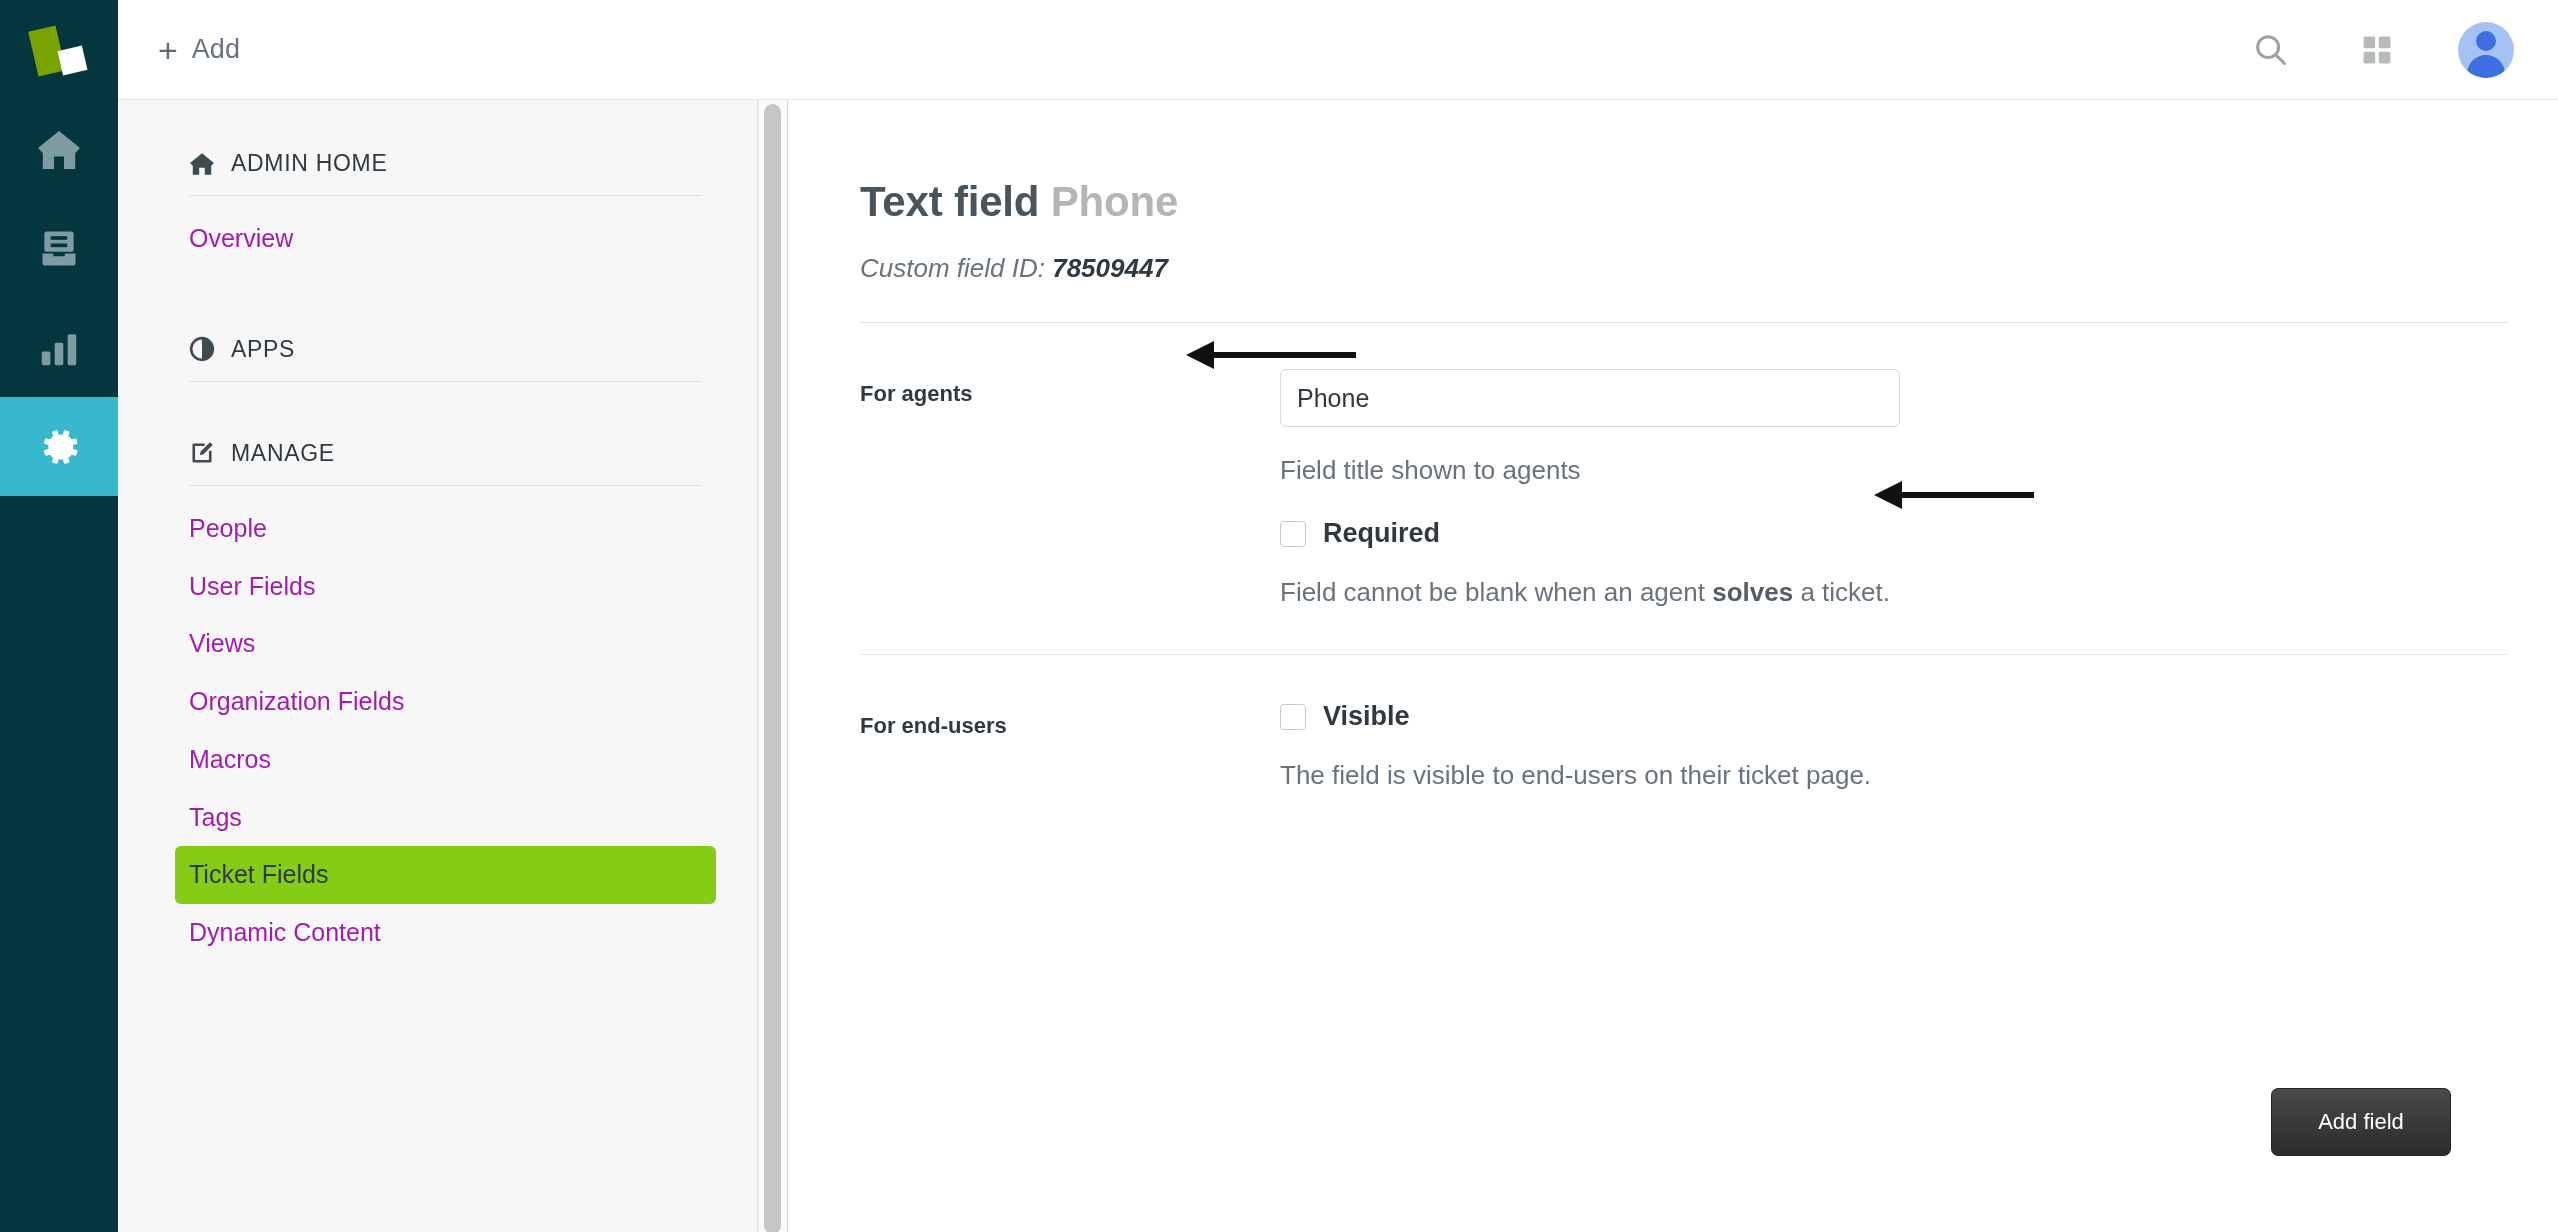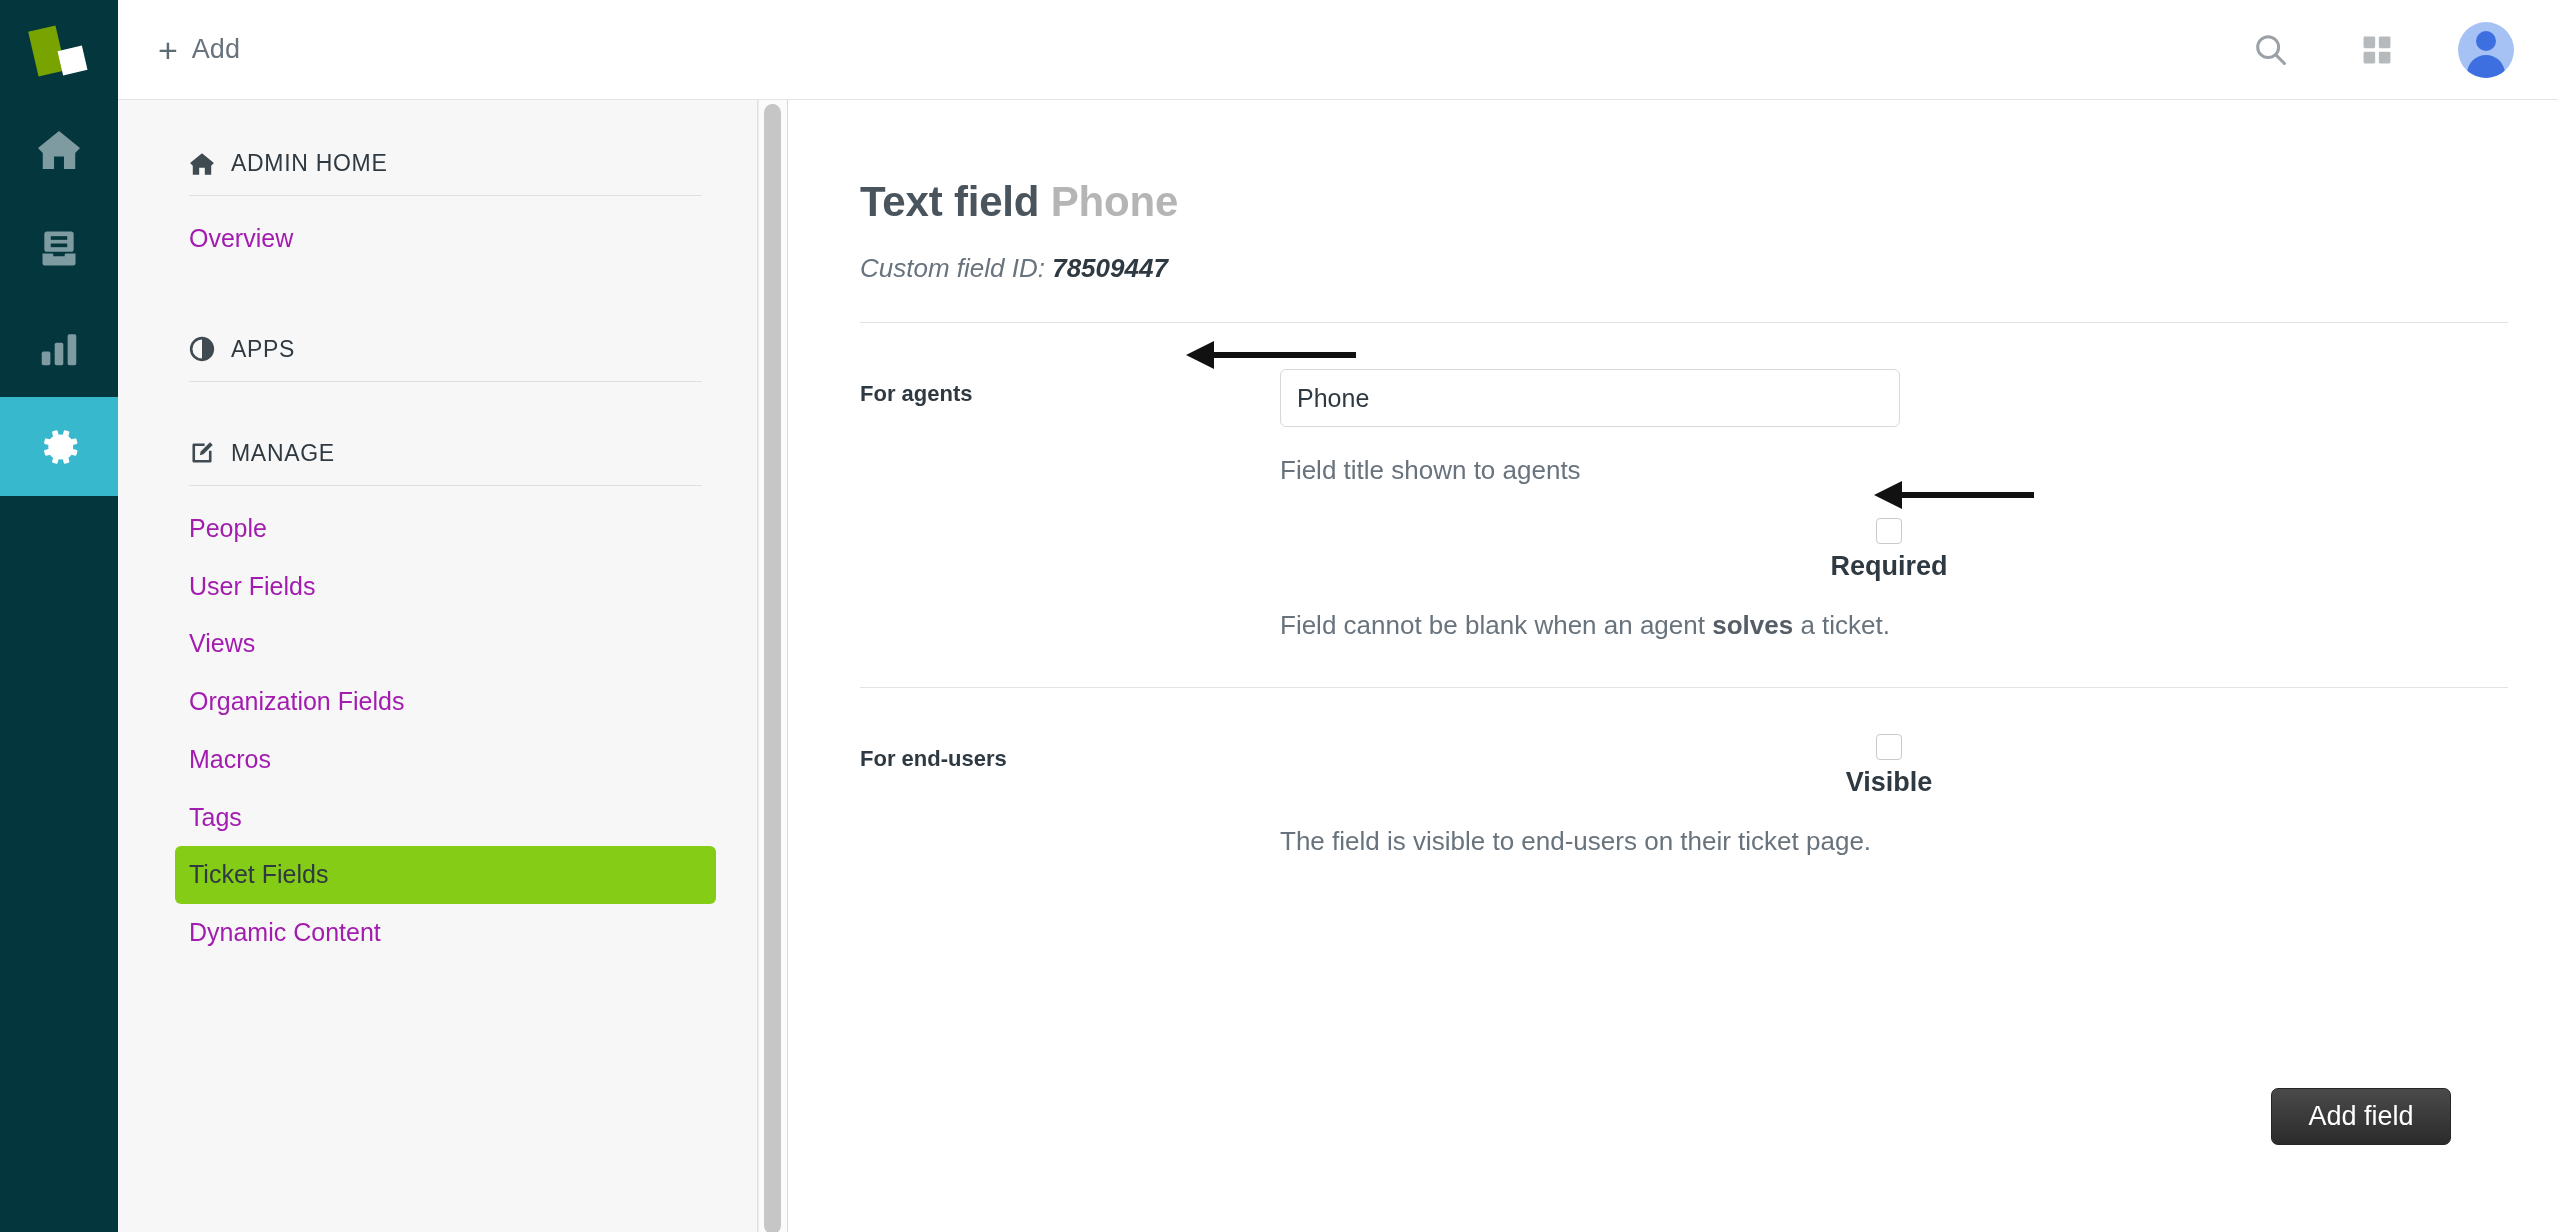--- a/index.html
+++ b/index.html
@@ -238,23 +238,22 @@
     font-family: "Liberation Sans", sans-serif;
     background: #fff;
     outline: none;
   }
   .helper {
     font-size: 26px;
     color: #68737d;
     margin-top: 28px;
   }
   .check-row {
-    display: flex; align-items: center; gap: 7px;
+    display: flex; align-items: center; gap: 17px;
     margin-top: 0;
-    flex-direction: column;
   }
   .checkbox {
     width: 26px; height: 26px;
     border: 1px solid #c9c9c9;
     border-radius: 4px;
     background: #fff;
     cursor: pointer;
     flex: 0 0 26px;
   }
   .check-label {
@@ -269,26 +268,26 @@
     height: 1px; background: #e3e3e3;
     width: 1648px;
     margin: 46px 0 0 0;
   }
 
   .primary-btn {
     position: absolute;
     right: 107px;
     top: 988px;
     width: 180px;
-    height: 57px;
+    height: 68px;
     border-radius: 7px;
     background: linear-gradient(#4a4a4a, #2b2b2b);
     border: 1px solid #262626;
     color: #ffffff;
-    font-size: 27px;
+    font-size: 22px;
     font-family: "Liberation Sans", sans-serif;
     cursor: pointer;
   }
 
   
   .arrow {
     position: absolute;
     pointer-events: none;
   }
 </style>

